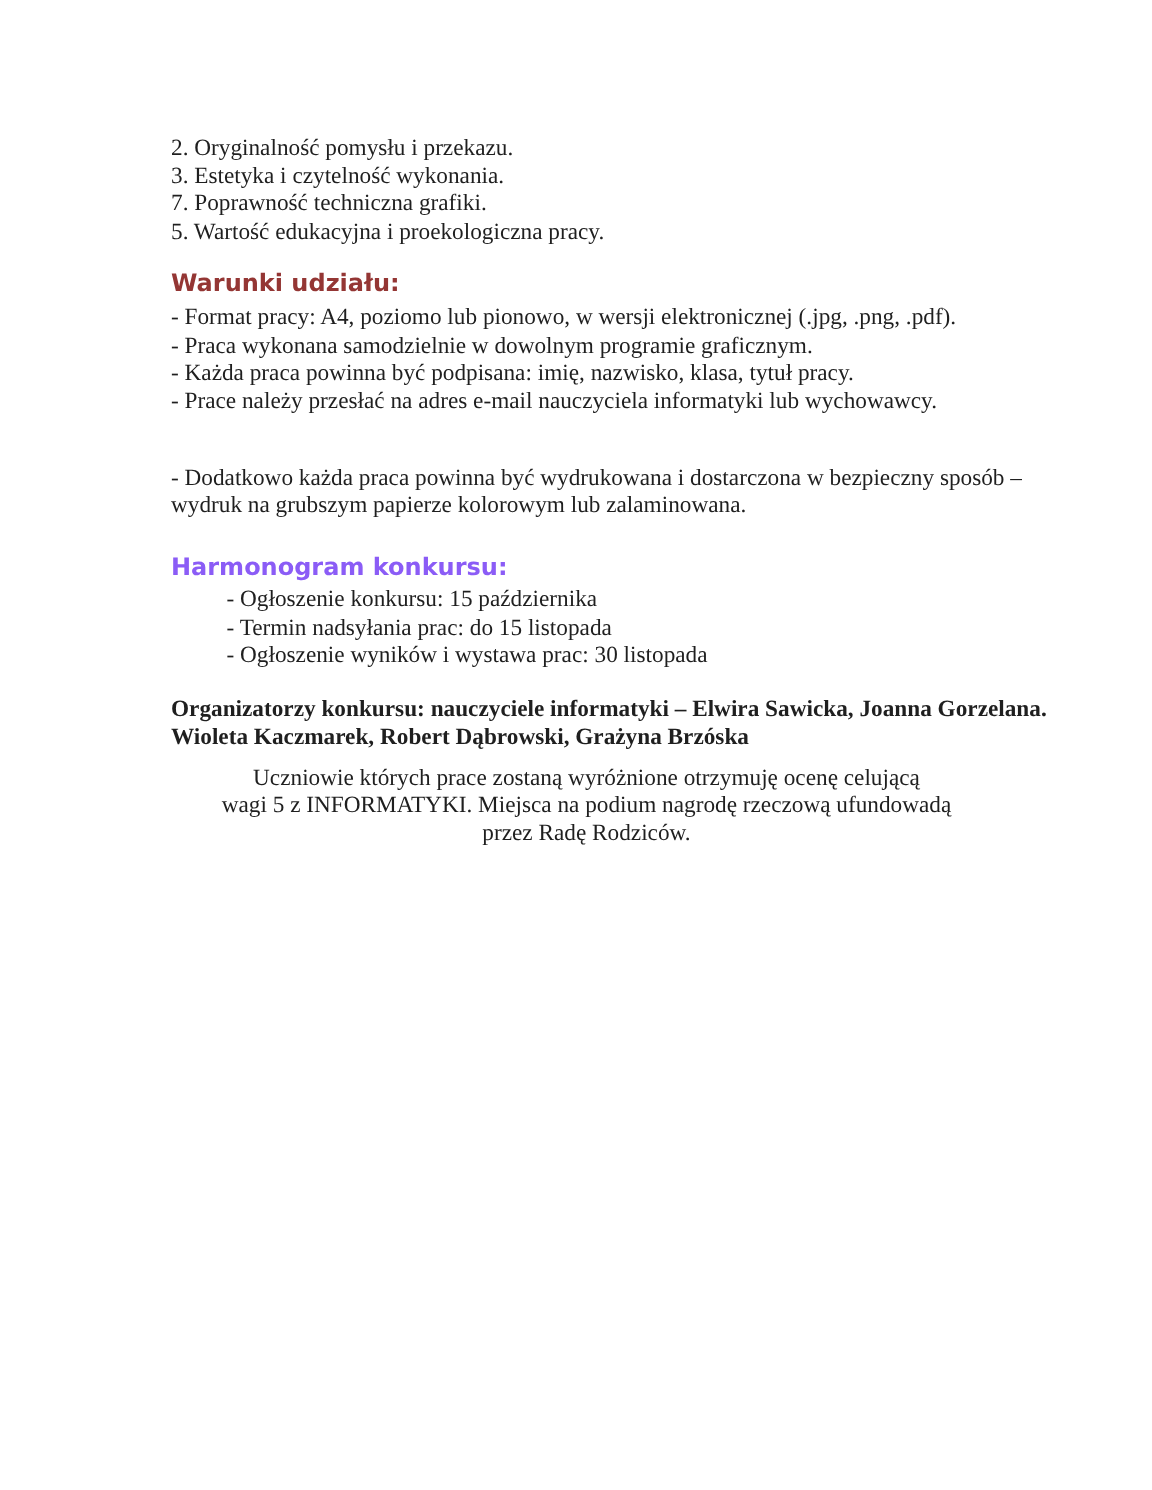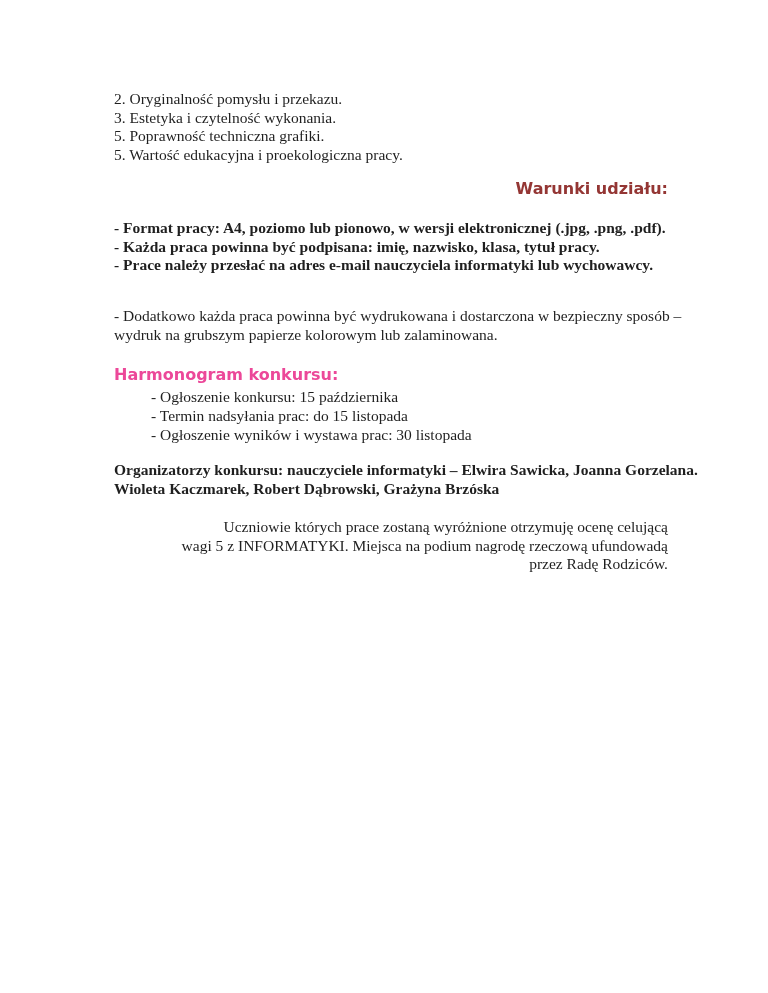--- a/index.html
+++ b/index.html
@@ -23,57 +23,58 @@
     line-height: 18.7px;
     white-space: nowrap;
   }
   .heading {
     font-family: "DejaVu Sans", "Liberation Sans", sans-serif;
     font-weight: bold;
     font-size: 16px;
     line-height: 21px;
     margin: 0;
   }
-  .heading-warunki   { margin-top: 13px; text-align: right; }
-  .items-warunki     { margin-top: 20px; font-weight: bold; }
+  .heading-warunki   { margin-top: 13px; }
+  .items-warunki     { margin-top: 4px; }
   .note-block        { margin-top: 32px; }
   .heading-harmonogram { margin-top: 20px; }
   .items-harmonogram { margin-top: 3px; margin-left: 37px; }
   .organizers-block  { margin-top: 17px; font-weight: bold; }
   .award-block {
-    margin-top: 19px;
-    text-align: right;
+    margin-top: 8px;
+    text-align: center;
   }
 </style>
 </head>
 <body>
 
 <div class="page" style="color: rgb(31, 31, 31); background: rgb(255, 255, 255); border-radius: 16px;">
 
   <div class="criteria-block">
     <div class="line">2. Oryginalność pomysłu i przekazu.</div>
     <div class="line">3. Estetyka i czytelność wykonania.</div>
-    <div class="line">5. Poprawność techniczna grafiki.</div>
+    <div class="line">7. Poprawność techniczna grafiki.</div>
     <div class="line">5. Wartość edukacyjna i proekologiczna pracy.</div>
   </div>
 
   <h2 class="heading heading-warunki" style="color: rgb(148, 54, 52);">Warunki udziału:</h2>
 
   <div class="items-warunki">
     <div class="line">- Format pracy: A4, poziomo lub pionowo, w wersji elektronicznej (.jpg, .png, .pdf).</div>
+    <div class="line">- Praca wykonana samodzielnie w dowolnym programie graficznym.</div>
     <div class="line">- Każda praca powinna być podpisana: imię, nazwisko, klasa, tytuł pracy.</div>
     <div class="line">- Prace należy przesłać na adres e-mail nauczyciela informatyki lub wychowawcy.</div>
   </div>
 
   <div class="note-block">
     <div class="line">- Dodatkowo każda praca powinna być wydrukowana i dostarczona w bezpieczny sposób –</div>
     <div class="line">wydruk na grubszym papierze kolorowym lub zalaminowana.</div>
   </div>
 
-  <h2 class="heading heading-harmonogram" style="color: #ec4899;">Harmonogram konkursu:</h2>
+  <h2 class="heading heading-harmonogram" style="color: #8b5cf6;">Harmonogram konkursu:</h2>
 
   <div class="items-harmonogram">
     <div class="line">- Ogłoszenie konkursu: 15 października</div>
     <div class="line">- Termin nadsyłania prac: do 15 listopada</div>
     <div class="line">- Ogłoszenie wyników i wystawa prac: 30 listopada</div>
   </div>
 
   <div class="organizers-block">
     <div class="line">Organizatorzy konkursu: nauczyciele informatyki – Elwira Sawicka, Joanna Gorzelana.</div>
     <div class="line">Wioleta Kaczmarek, Robert Dąbrowski, Grażyna Brzóska</div>

